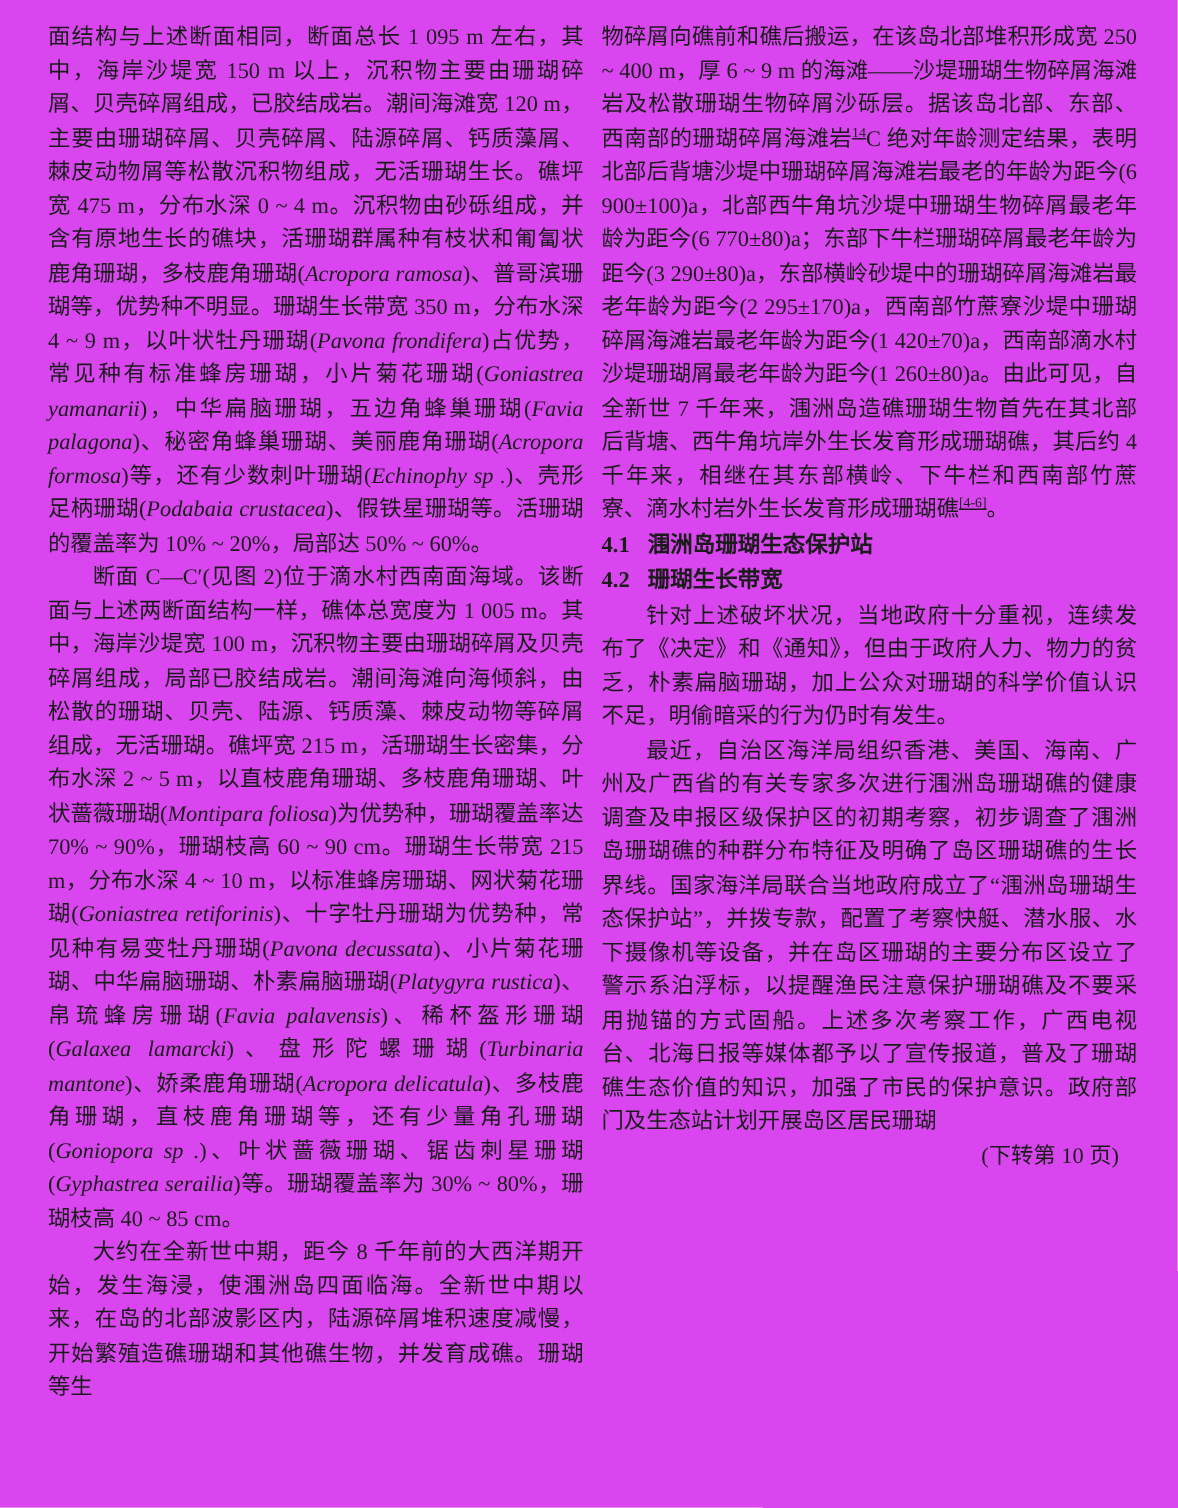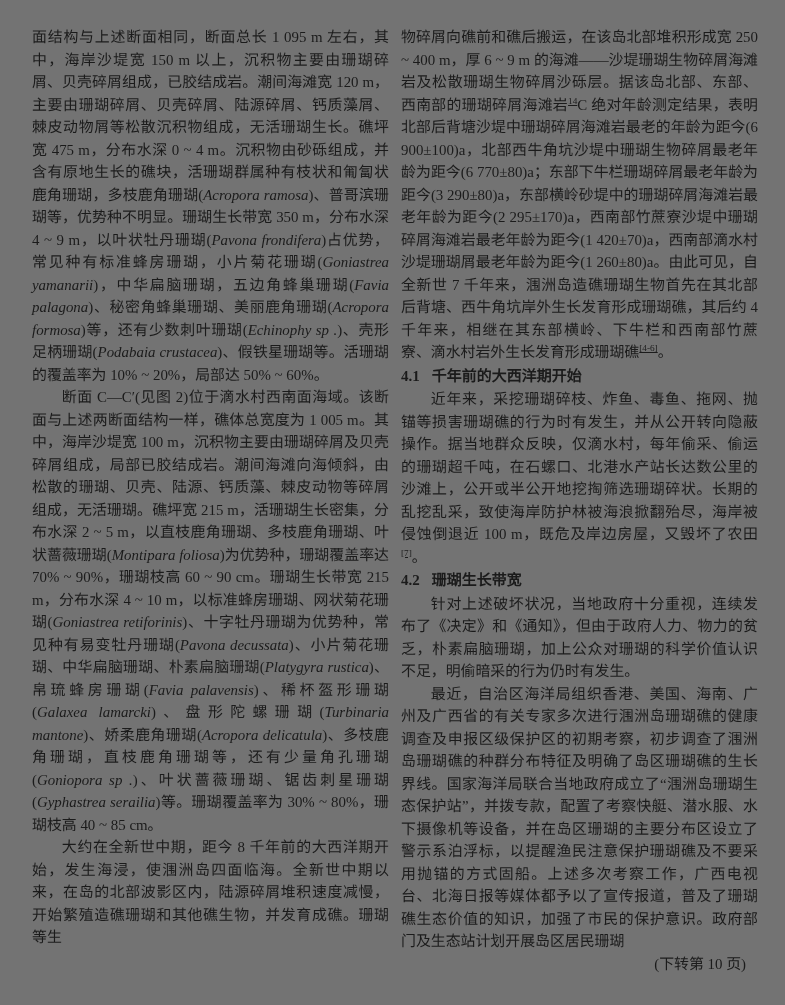--- a/index.html
+++ b/index.html
@@ -5,22 +5,22 @@
   html, body { margin: 0; padding: 0; }
   body {
     width: 785px; height: 1005px;
     background: #fbfbfa;
     font-family: "Liberation Serif", "DejaVu Serif", serif;
   }
   .page {
     position: relative;
     box-sizing: border-box;
     width: 785px; height: 1005px;
-    padding: 26px 27px 0 32px;
-    background: #737373;
+    padding: 14px 27px 0 32px;
+    background: #d946ef;
     color: #1b1b1b;
     overflow: hidden;
   }
   .columns { display: flex; gap: 12px; }
   .col {
     width: 357px;
     font-size: 14.9px;
     line-height: 22.5px;
     text-align: justify;
     text-justify: inter-ideograph;
@@ -55,24 +55,23 @@
 
 
       <p><span>大约在全新世中期，距今 8 千年前的大西洋期开始，发生海浸，使涠洲岛四面临海。全新世中期以来，在岛的北部波影区内，陆源碎屑堆积速度减慢，开始繁殖造礁珊瑚和其他礁生物，并发育成礁。珊瑚等生</span></p>
     </div>
 
     <div class="col">
       <p class="noindent"><span>物碎屑向礁前和礁后搬运，在该岛北部堆积形成宽 250 ~ 400 m，厚 6 ~ 9 m 的海滩——沙堤珊瑚生物碎屑海滩岩及松散珊瑚生物碎屑沙砾层。据该岛北部、东部、西南部的珊瑚碎屑海滩岩</span><sup>14</sup><span>C 绝对年龄测定结果，表明北部后背塘沙堤中珊瑚碎屑海滩岩最老的年龄为距今(6 900±100)a，北部西牛角坑沙堤中珊瑚生物碎屑最老年龄为距今(6 770±80)a；东部下牛栏珊瑚碎屑最老年龄为距今(3 290±80)a，东部横岭砂堤中的珊瑚碎屑海滩岩最老年龄为距今(2 295±170)a，西南部竹蔗寮沙堤中珊瑚碎屑海滩岩最老年龄为距今(1 420±70)a，西南部滴水村沙堤珊瑚屑最老年龄为距今(1 260±80)a。由此可见，自全新世 7 千年来，涠洲岛造礁珊瑚生物首先在其北部后背塘、西牛角坑岸外生长发育形成珊瑚礁，其后约 4 千年来，相继在其东部横岭、下牛栏和西南部竹蔗寮、滴水村岩外生长发育形成珊瑚礁</span><sup>[4-6]</sup><span>。</span></p>
 
 
       <h3 class="subsec">
-        <span class="head-num">4.1</span><span class="head-title">千年前的大西洋期开始</span>
+        <span class="head-num">4.1</span><span class="head-title">涠洲岛珊瑚生态保护站</span>
       </h3>
 
-      <p><span>近年来，采挖珊瑚碎枝、炸鱼、毒鱼、拖网、抛锚等损害珊瑚礁的行为时有发生，并从公开转向隐蔽操作。据当地群众反映，仅滴水村，每年偷采、偷运的珊瑚超千吨，在石螺口、北港水产站长达数公里的沙滩上，公开或半公开地挖掏筛选珊瑚碎状。长期的乱挖乱采，致使海岸防护林被海浪掀翻殆尽，海岸被侵蚀倒退近 100 m，既危及岸边房屋，又毁坏了农田</span><sup>[7]</sup><span>。</span></p>
 
       <h3 class="subsec">
         <span class="head-num">4.2</span><span class="head-title">珊瑚生长带宽</span>
       </h3>
 
       <p><span>针对上述破坏状况，当地政府十分重视，连续发布了《决定》和《通知》，但由于政府人力、物力的贫乏，朴素扁脑珊瑚，加上公众对珊瑚的科学价值认识不足，明偷暗采的行为仍时有发生。</span></p>
 
       <p><span>最近，自治区海洋局组织香港、美国、海南、广州及广西省的有关专家多次进行涠洲岛珊瑚礁的健康调查及申报区级保护区的初期考察，初步调查了涠洲岛珊瑚礁的种群分布特征及明确了岛区珊瑚礁的生长界线。国家海洋局联合当地政府成立了“涠洲岛珊瑚生态保护站”，并拨专款，配置了考察快艇、潜水服、水下摄像机等设备，并在岛区珊瑚的主要分布区设立了警示系泊浮标，以提醒渔民注意保护珊瑚礁及不要采用抛锚的方式固船。上述多次考察工作，广西电视台、北海日报等媒体都予以了宣传报道，普及了珊瑚礁生态价值的知识，加强了市民的保护意识。政府部门及生态站计划开展岛区居民珊瑚</span></p>
 
       <p class="turn">(下转第 10 页)</p>

